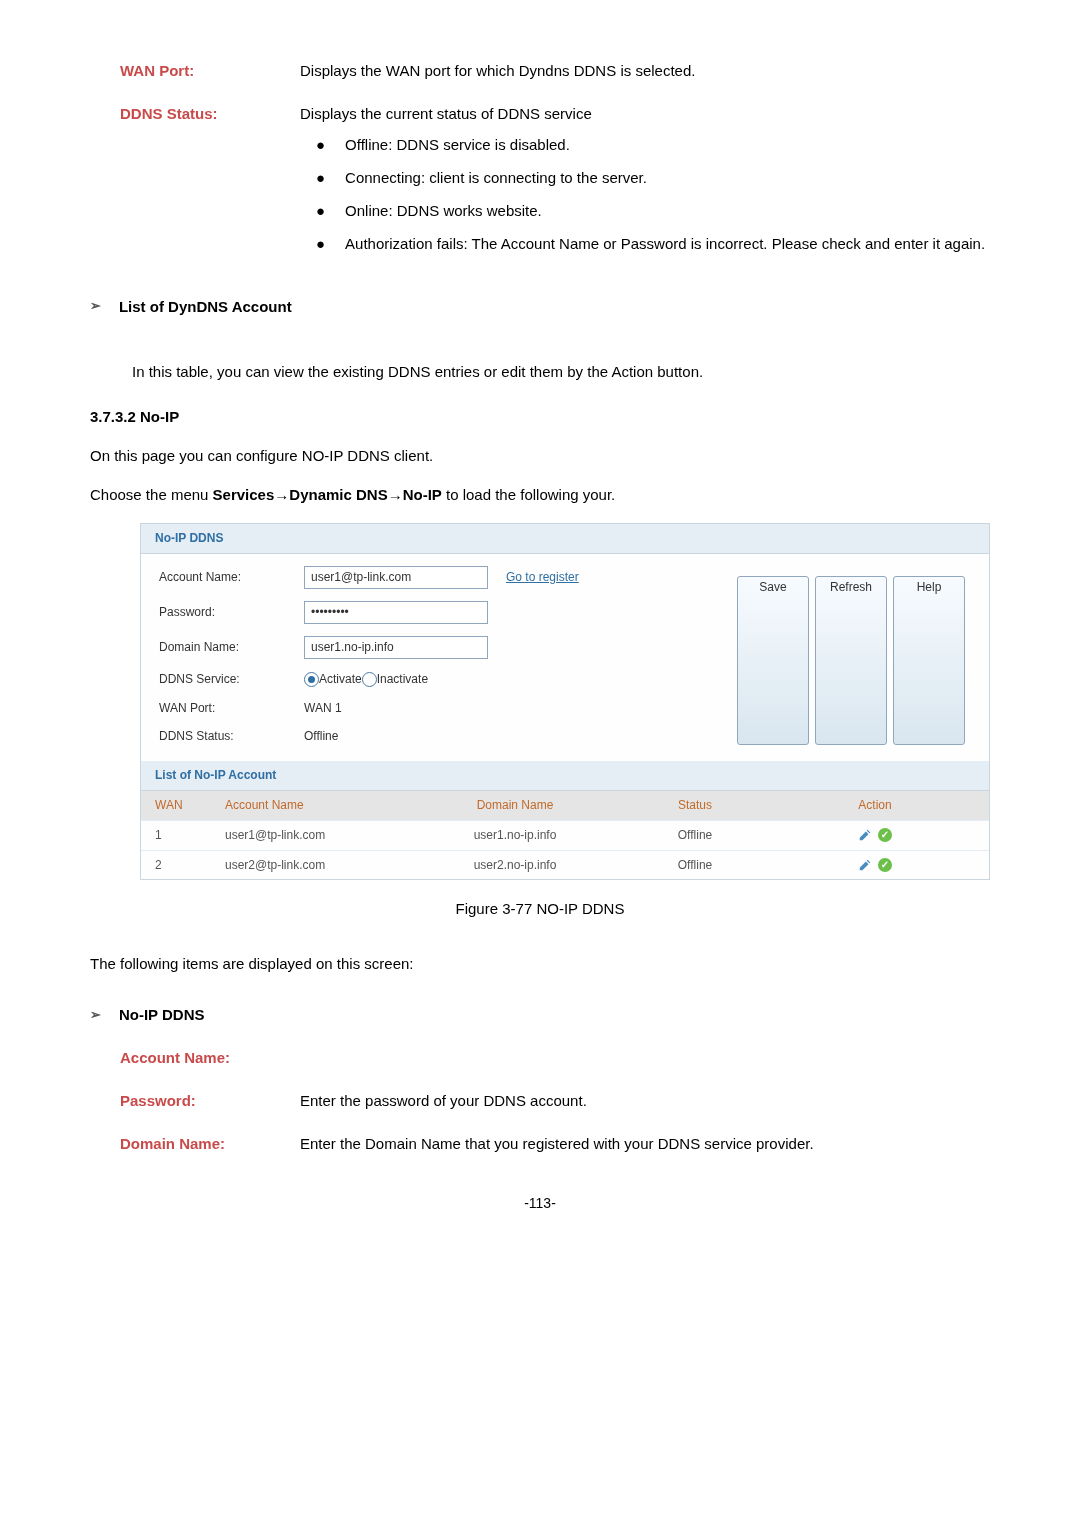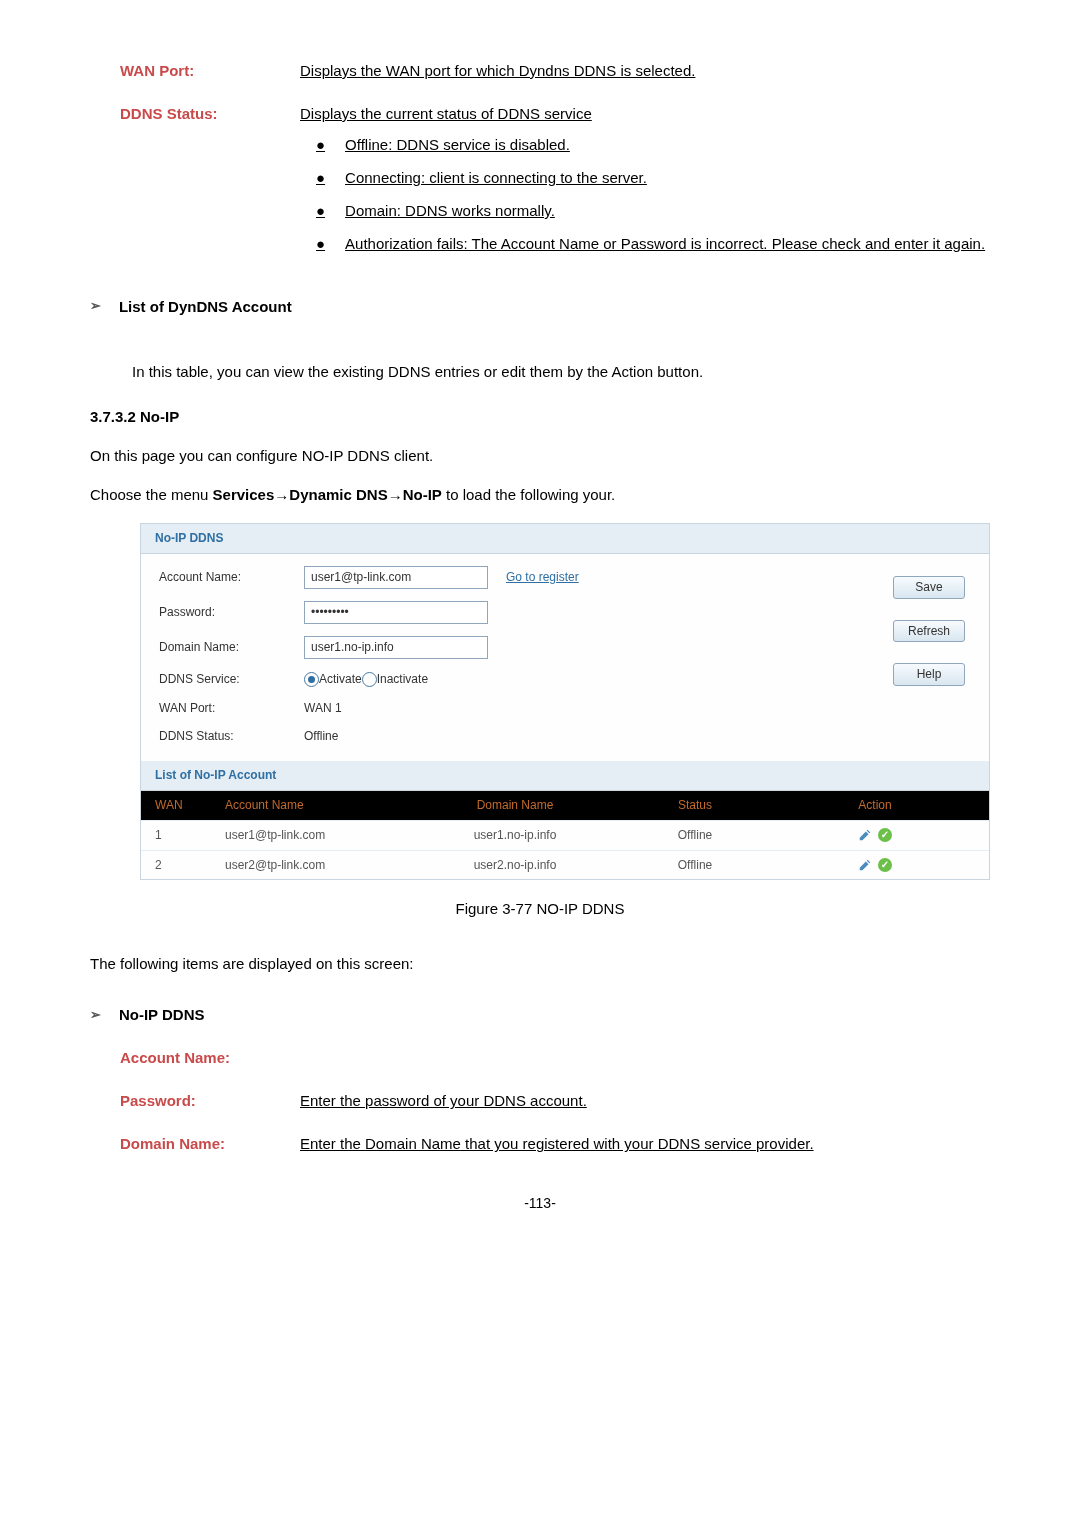--- a/index.html
+++ b/index.html
@@ -19,21 +19,20 @@
       margin-left: 30px;
     }
     .field-label {
       color: #c94a4a;
       font-weight: bold;
       width: 180px;
       flex-shrink: 0;
     }
     .field-desc {
       flex: 1;
-      text-decoration: underline;
     }
     .bullet-list {
       list-style: none;
       padding: 0;
       margin: 10px 0 0 0;
     }
     .bullet-list li {
       display: flex;
       margin-bottom: 12px;
       padding-left: 16px;
@@ -134,38 +133,38 @@
     .ui-radio.checked::after {
       content: '';
       width: 7px;
       height: 7px;
       border-radius: 50%;
       background: #2f6fa3;
       display: block;
     }
     .ui-buttons {
       display: flex;
-      flex-direction: column;
-      gap: 21px;
+      flex-direction: row;
+      gap: 6px;
       padding-top: 10px;
       padding-right: 6px;
     }
     .ui-btn {
       background: linear-gradient(#f7fbff, #d9e6ef);
       border: 1px solid #8fa6bd;
       border-radius: 3px;
       padding: 2px 0;
       width: 70px;
       font-size: 12px;
       text-align: center;
       cursor: pointer;
     }
     .ui-table-header {
       display: flex;
-      background: #000000;
+      background: #e5e5e5;
       color: #c26a2a;
       padding: 6px 14px;
     }
     .ui-table-row {
       display: flex;
       padding: 6px 14px;
       border-top: 1px solid #e6eef5;
       align-items: center;
       color: #555;
     }
@@ -224,21 +223,21 @@
       <li>
           <span class="bullet-dot">●</span>
           <span class="justify">Offline: DDNS service is disabled.</span>
         </li>
       <li>
           <span class="bullet-dot">●</span>
           <span class="justify">Connecting: client is connecting to the server.</span>
         </li>
       <li>
           <span class="bullet-dot">●</span>
-          <span class="justify">Domain: DDNS works normally.</span>
+          <span class="justify">Online: DDNS works website.</span>
         </li>
       <li>
           <span class="bullet-dot">●</span>
           <span class="justify">Authorization fails: The Account Name or Password is incorrect. Please check and enter it again.</span>
         </li>
     </ul>
   </div>
 </div>
 
 <div class="sub-heading">

